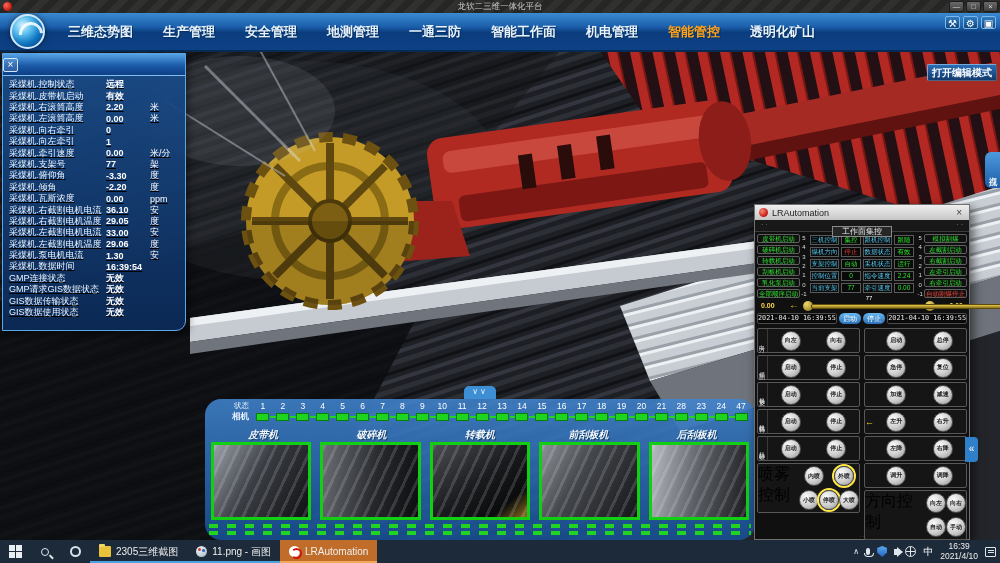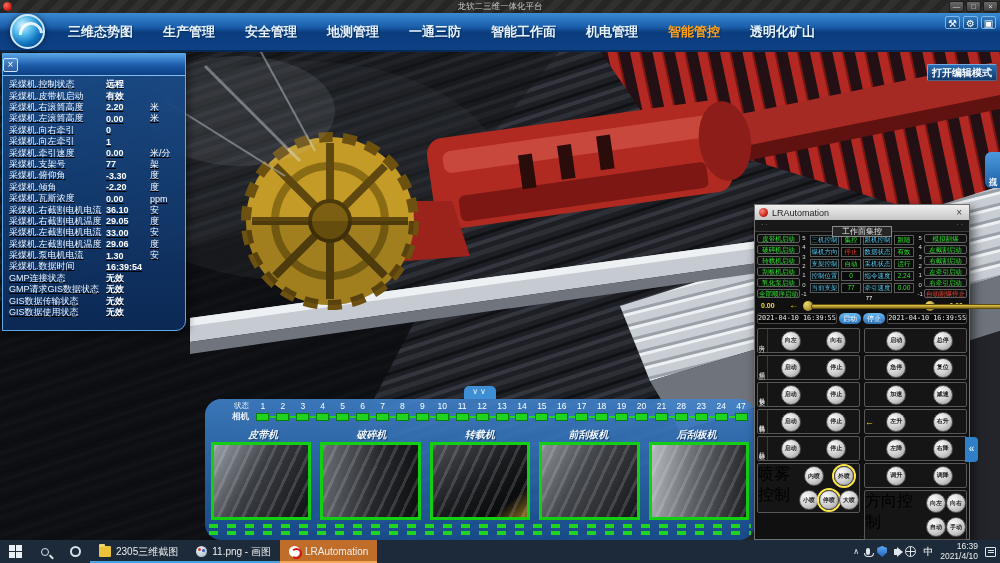--- a/index.html
+++ b/index.html
@@ -170,21 +170,21 @@
 .tray .up{color:#dfe6ec;font-size:8px;}
 .micico{width:4px;height:7px;background:#dfe6ec;border-radius:2px;position:relative;}
 .micico::after{content:"";position:absolute;left:-2px;bottom:-2px;width:8px;height:3px;border:1px solid #dfe6ec;border-top:none;border-radius:0 0 4px 4px;}
 .shieldico{width:10px;height:11px;background:linear-gradient(#5aa8f0,#2464c0);clip-path:polygon(50% 0,100% 18%,100% 60%,50% 100%,0 60%,0 18%);}
 .spkico{width:4px;height:6px;background:#dfe6ec;position:relative;}
 .spkico::after{content:"";position:absolute;left:3px;top:-2px;border:5px solid transparent;border-left:6px solid #dfe6ec;}
 .globeico{width:11px;height:11px;border:1px solid #dfe6ec;border-radius:50%;position:relative;}
 .globeico::before{content:"";position:absolute;left:0;top:4px;width:9px;height:1px;background:#dfe6ec;}
 .globeico::after{content:"";position:absolute;left:4px;top:0;width:1px;height:9px;background:#dfe6ec;}
 .imeico{color:#fff;font-size:10px;}
-.clock{text-align:right;color:#eee;font-size:8.5px;line-height:1.15;}
+.clock{text-align:center;color:#eee;font-size:8.5px;line-height:1.15;}
 .actionico{width:11px;height:10px;border:1px solid #dfe6ec;border-radius:1px;position:relative;}
 .actionico::after{content:"";position:absolute;left:2px;top:2px;width:6px;height:1px;background:#dfe6ec;box-shadow:0 2px 0 #dfe6ec;}
 </style>
 </head>
 <body>
 
 <svg class="scene" width="1000" height="489" viewBox="0 0 1000 489">
   <defs>
     <pattern id="strata" width="46" height="26" patternUnits="userSpaceOnUse" patternTransform="rotate(-18)">
       <rect width="46" height="26" fill="#1d1f24"></rect>

